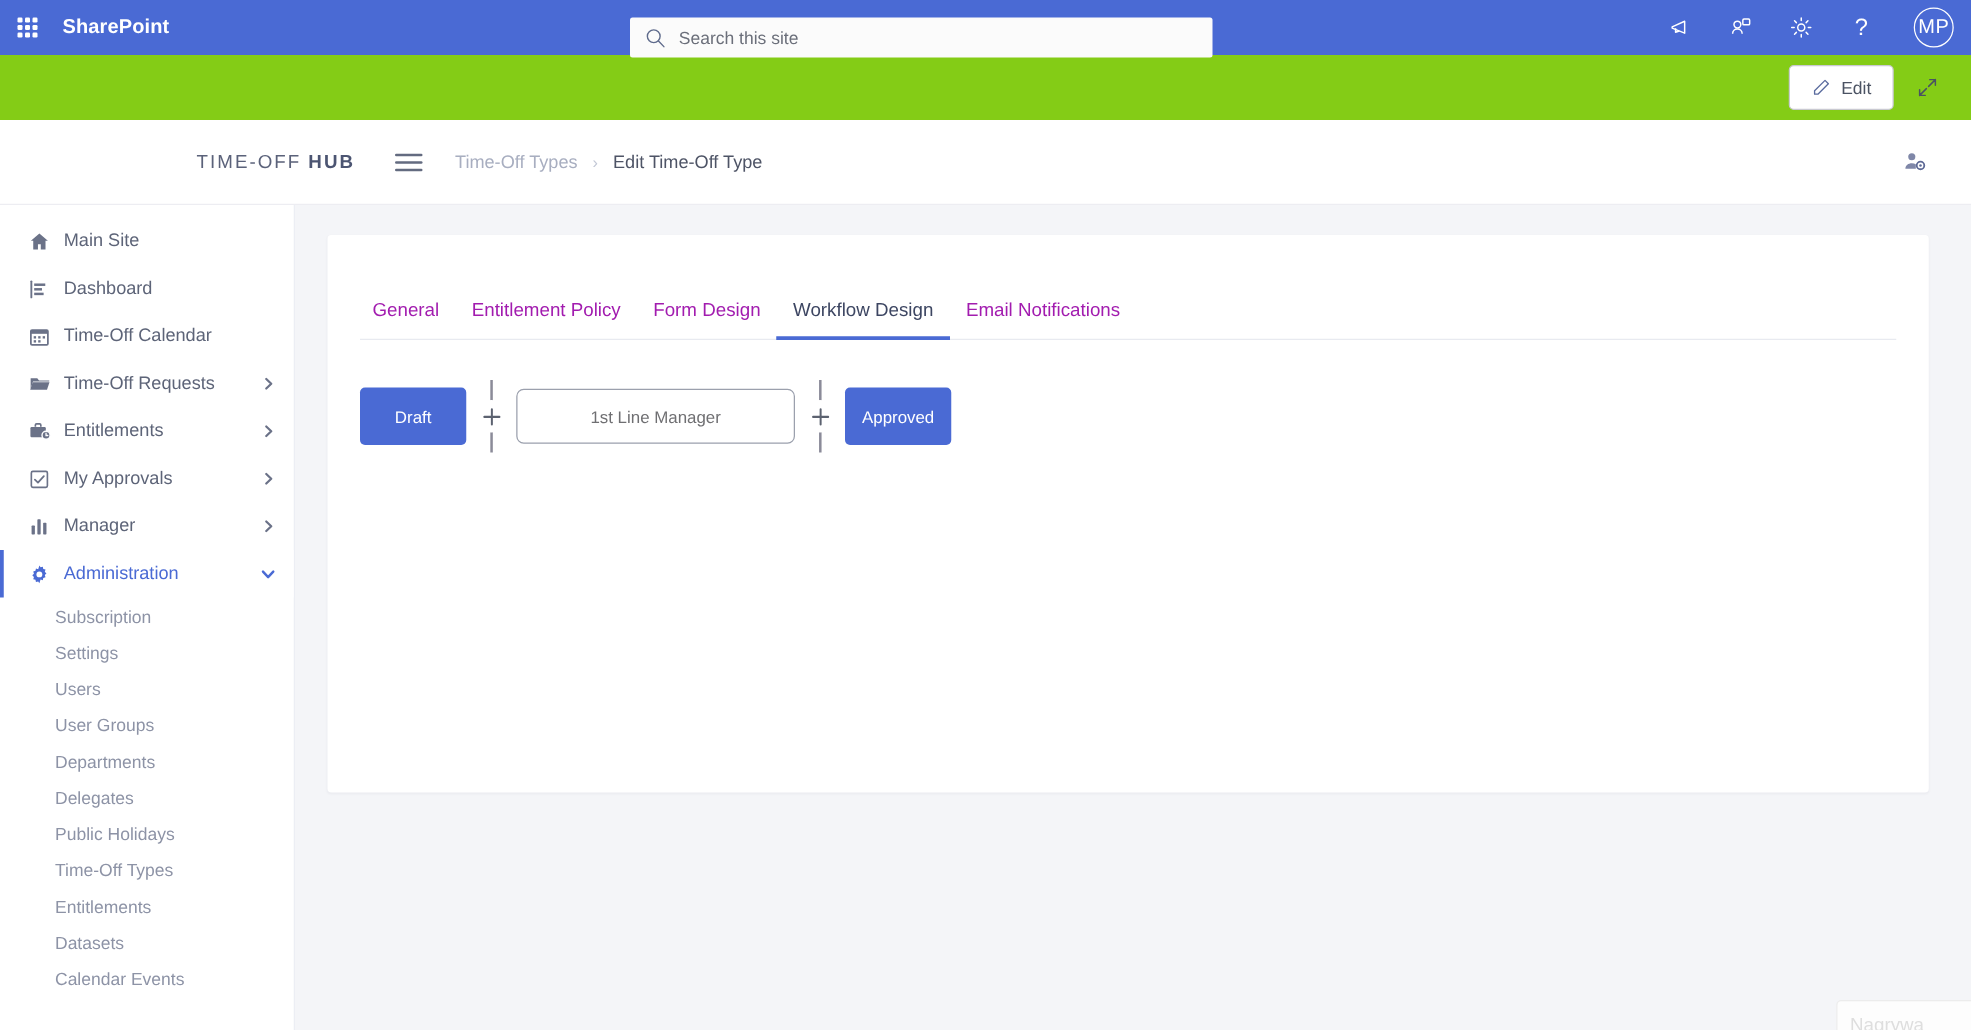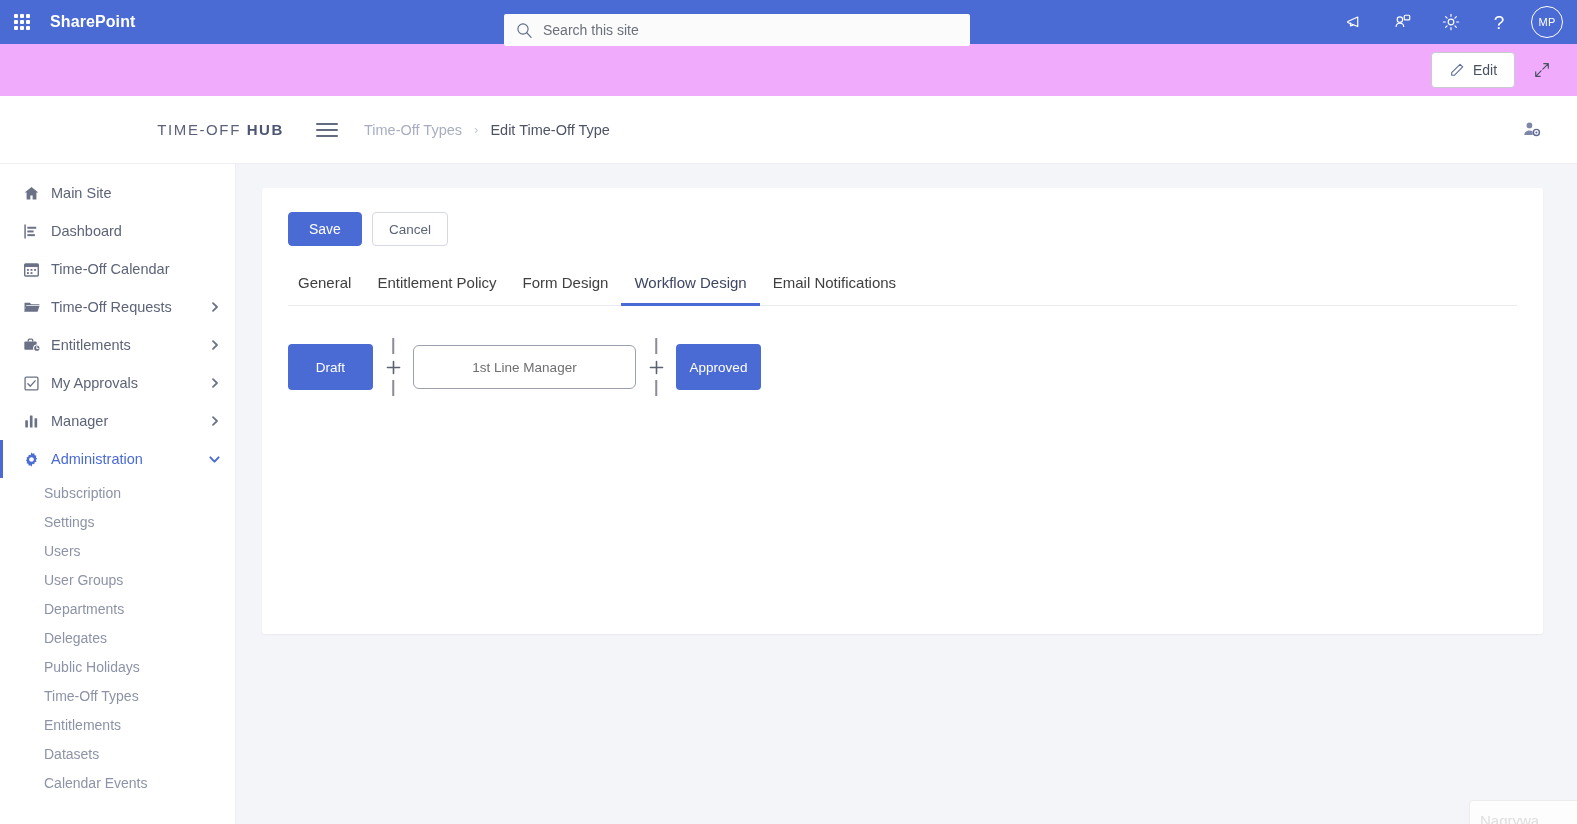--- a/index.html
+++ b/index.html
@@ -65,31 +65,31 @@
   .suite-icon {
     width: 44px; height: 44px;
     display: flex; align-items: center; justify-content: center;
     cursor: pointer;
   }
   .avatar {
     width: 32px; height: 32px;
     border-radius: 50%;
     border: 1.5px solid #ffffff;
     color: #ffffff;
-    font-size: 11px;
-    display: flex; align-items: center; justify-content: center;
-    margin-left: 6px; margin-right: 4px;
+    font-size: 16px;
+    display: flex; align-items: center; justify-content: center;
+    margin-left: 16px; margin-right: 4px;
     cursor: pointer;
     letter-spacing: .3px;
   }
 
   
   .command-bar {
     height: 52px;
-    background: #f0abfc;
+    background: #84cc16;
     display: flex;
     align-items: center;
     justify-content: flex-end;
     padding-right: 18px;
     gap: 4px;
   }
   .edit-btn {
     height: 36px;
     min-width: 84px;
     border: 1px solid #c9c9d1;
@@ -243,21 +243,21 @@
   }
   .tabs {
     display: flex;
     gap: 0;
     margin-top: 28px;
     border-bottom: 1px solid #e8eaf0;
   }
   .tab {
     padding: 0 13px 12px 13px;
     font-size: 15px;
-    color: #404040;
+    color: #a21caf;
     cursor: pointer;
     border-bottom: 3px solid transparent;
     margin-bottom: -1px;
     white-space: nowrap;
   }
   .tab:first-child { padding-left: 10px; }
   .tab.active {
     color: #3d4662;
     border-bottom-color: #4a6ad4;
   }
@@ -580,24 +580,20 @@
       <span>Datasets</span>
     </div>
     <div class="nav-sub">
       <span>Calendar Events</span>
     </div>
   </div>
 
   <div class="main">
     <div class="card">
 
-      <div class="btn-row">
-        <button class="btn-save">Save</button>
-        <button class="btn-cancel">Cancel</button>
-      </div>
 
       <div class="tabs">
         <div class="tab">General</div>
         <div class="tab">Entitlement Policy</div>
         <div class="tab">Form Design</div>
         <div class="tab active">Workflow Design</div>
         <div class="tab">Email Notifications</div>
       </div>
 
       <div class="workflow">

